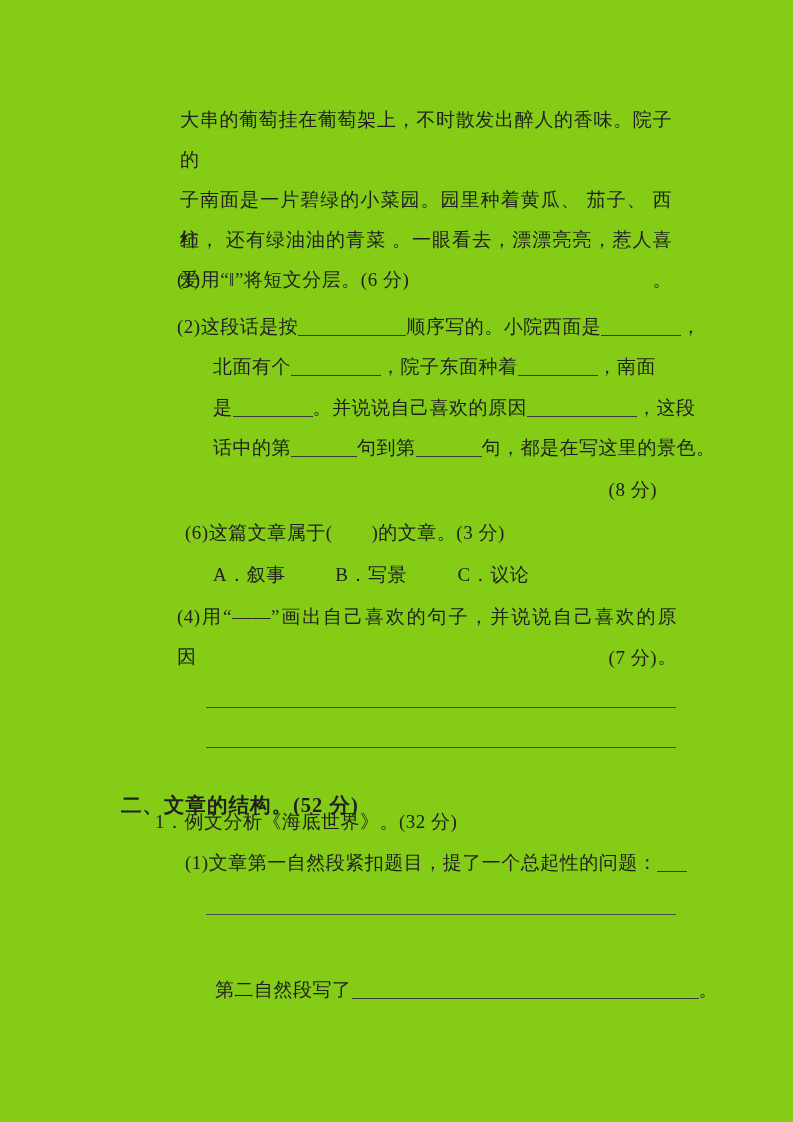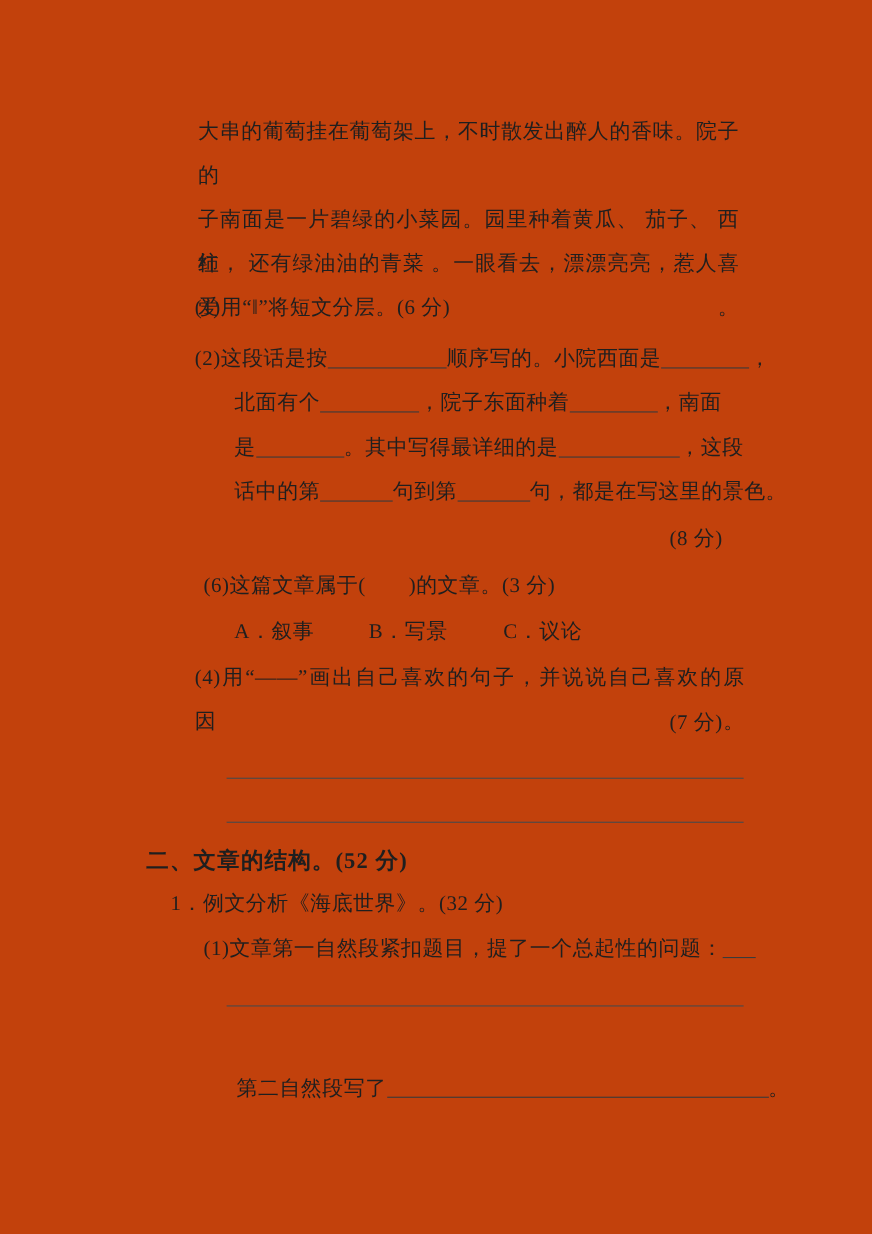--- a/index.html
+++ b/index.html
@@ -5,21 +5,21 @@
   html, body { margin: 0; padding: 0; }
   body {
     width: 793px; height: 1122px;
     background: #ffffff;
     font-family: "Liberation Serif", "DejaVu Serif", serif;
     color: #1f1f1f;
   }
   #page {
     position: relative;
     width: 793px; height: 1122px;
-    background: #c2410c;
+    background: #84cc16;
     overflow: hidden;
   }
   .line {
     position: absolute;
     font-size: 19px;
     line-height: 40px;
     white-space: nowrap;
     letter-spacing: 0.5px;
   }
   .justified {
@@ -58,38 +58,38 @@
 <div id="page">
 
   <div class="line justified" style="top:100px; left:180px; width:492px;">大串的葡萄挂在葡萄架上，不时散发出醉人的香味。院子的</div>
   <div class="line justified" style="top:180px; left:180px; width:492px;">子南面是一片碧绿的小菜园。园里种着黄瓜、 茄子、 西红</div>
   <div class="line justified" style="top:220px; left:180px; width:492px;">柿， 还有绿油油的青菜 。一眼看去，漂漂亮亮，惹人喜爱。</div>
 
   <div class="line" style="top:260px; left:177px;">(1)用“‖”将短文分层。(6 分)</div>
 
   <div class="line" style="top:307px; left:177px;"><span>(2)这段话是按</span><span class="blank" style="width: 108px;"></span><span>顺序写的。小院西面是</span><span class="blank" style="width: 80px;"></span><span>，</span></div>
   <div class="line" style="top:347px; left:213px;"><span>北面有个</span><span class="blank" style="width: 90px;"></span><span>，院子东面种着</span><span class="blank" style="width: 80px;"></span><span>，南面</span></div>
-  <div class="line" style="top:388px; left:213px;"><span>是</span><span class="blank" style="width: 80px;"></span><span>。其中写得最详细的是</span><span class="blank" style="width: 110px;"></span><span>，这段</span></div>
+  <div class="line" style="top:388px; left:213px;"><span>是</span><span class="blank" style="width: 80px;"></span><span>。并说说自己喜欢的原因</span><span class="blank" style="width: 110px;"></span><span>，这段</span></div>
   <div class="line" style="top:428px; left:213px;"><span>话中的第</span><span class="blank" style="width: 66px;"></span><span>句到第</span><span class="blank" style="width: 66px;"></span><span>句，都是在写这里的景色。</span></div>
   <div class="line score" style="top:470px;">(8 分)</div>
 
   <div class="line" style="top:513px; left:185px;">(6)这篇文章属于(　　)的文章。(3 分)</div>
   <div class="line" style="top:555px; left:213px;">
     <span class="opt opt-a">A．叙事</span>
     <span class="opt opt-b">B．写景</span>
     <span class="opt">C．议论</span>
   </div>
 
   <div class="line justified" style="top:597px; left:177px; width:500px;">(4)用“——”画出自己喜欢的句子，并说说自己喜欢的原因。</div>
   <div class="line score" style="top:638px;">(7 分)</div>
 
   <div class="rule" style="top: 707px; border-top-color: rgb(74, 74, 74);"></div>
   <div class="rule" style="top: 747px; border-top-color: rgb(74, 74, 74);"></div>
 
-  <div class="line heading" style="top:762px; left:121px;margin-left:12px;">二、文章的结构。(52 分)</div>
+  <div class="line heading" style="top:784px; left:121px;">二、文章的结构。(52 分)</div>
   <div class="line" style="top:802px; left:155px;">1．例文分析《海底世界》。(32 分)</div>
 
   <div class="line" style="top:843px; left:185px;"><span>(1)文章第一自然段紧扣题目，提了一个总起性的问题：</span><span class="blank" style="width: 30px;"></span></div>
   <div class="rule" style="top: 914px; border-top-color: rgb(74, 74, 74);"></div>
 
   <div class="line" style="top:970px; left:215px;"><span>第二自然段写了</span><span class="blank" style="width: 347px;"></span><span>。</span></div>
 
 </div>
 
 </body></html>

